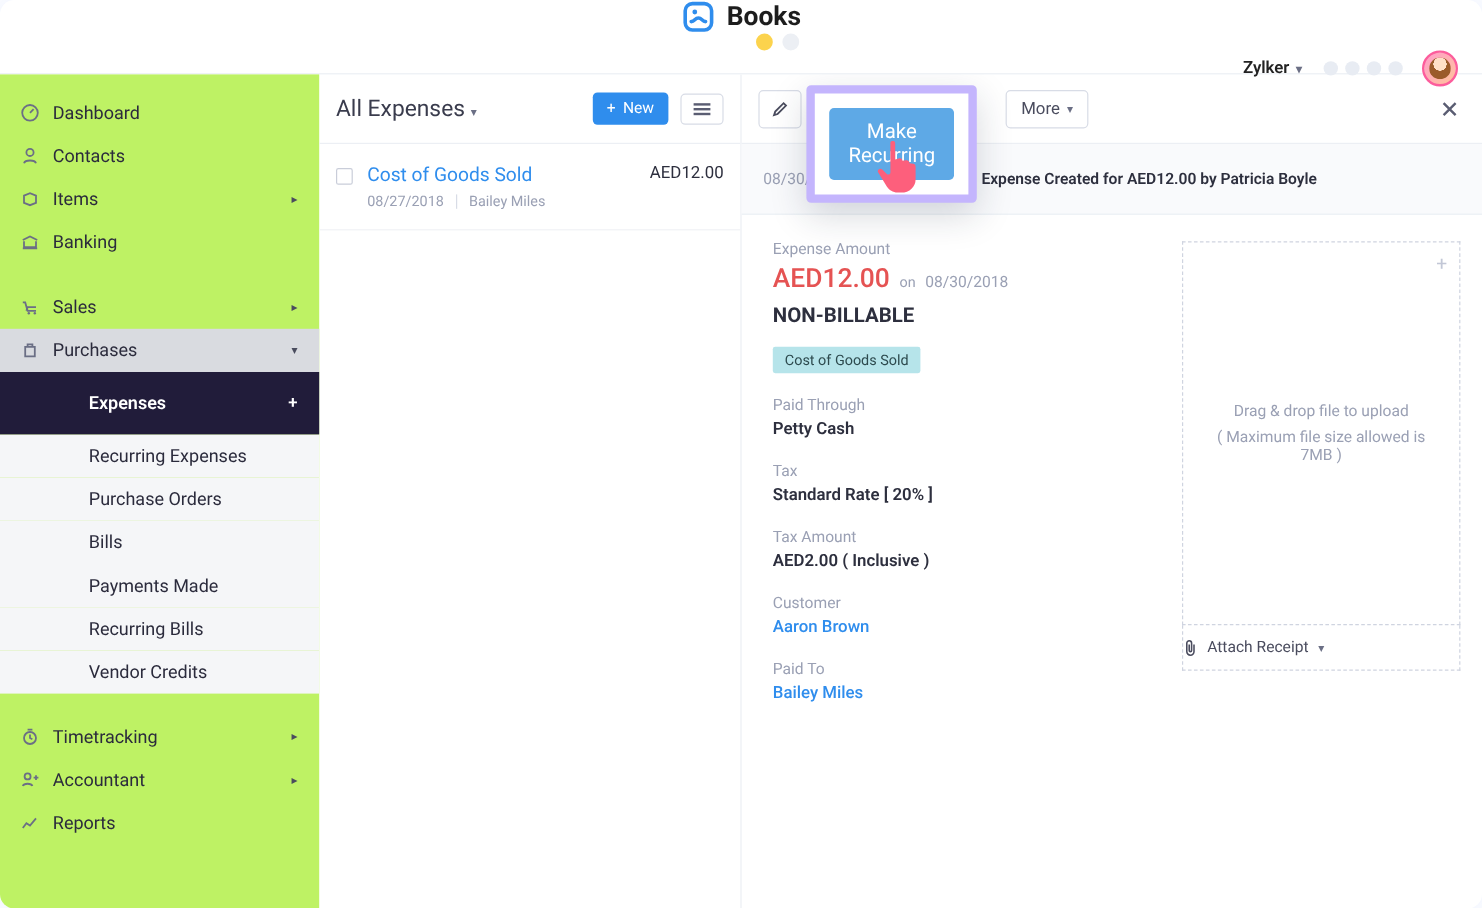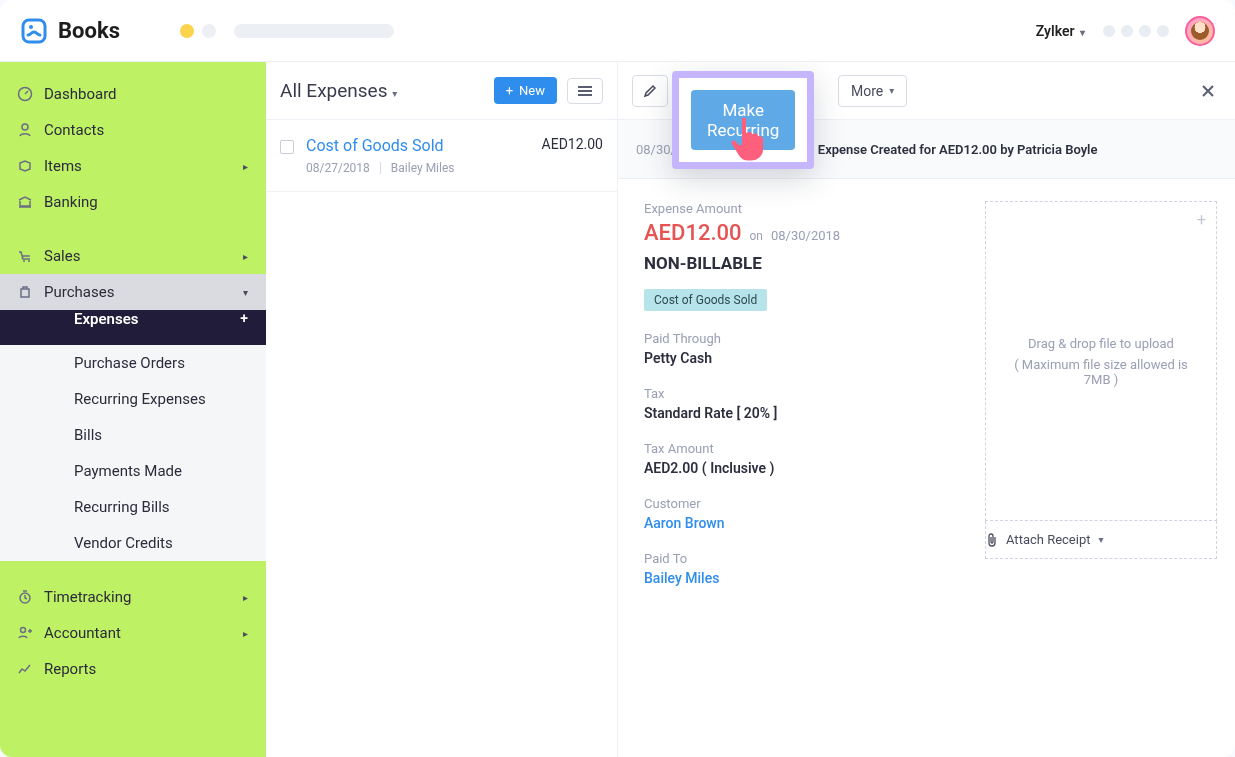--- a/index.html
+++ b/index.html
@@ -1,18 +1,18 @@
 <!DOCTYPE html>
 <html><head>
 <meta charset="utf-8">
 <style>
   *{box-sizing:border-box;font-family:-apple-system,BlinkMacSystemFont,"Segoe UI",Roboto,Helvetica,Arial,sans-serif;}
   html,body{margin:0;padding:0;background:#fff;}
   .app{width:1235px;height:757px;margin:0 auto;position:relative;background:#fff;border-radius:12px;box-shadow:0 0 30px rgba(70,120,255,.15);overflow:hidden;}
-  .topbar{height:62px;display:flex;align-items:center;padding:0 20px;border-bottom:1px solid #eceff4;}
+  .topbar{height:62px;display:flex;align-items:center;padding:0 20px;border-bottom:1px solid #eceff4;flex-direction:column;}
   .logo{display:flex;align-items:center;gap:10px;font-weight:700;font-size:22px;color:#1d1d1d;}
   .logo svg{flex:0 0 auto;}
   .winbtns{display:flex;gap:8px;margin-left:60px;}
   .winbtn{width:14px;height:14px;border-radius:50%;background:#eceff4;}
   .winbtn.active{background:#fcd34d;}
   .skel{width:160px;height:14px;border-radius:8px;background:#eceff4;margin-left:18px;}
   .top-right{margin-left:auto;display:flex;align-items:center;gap:10px;}
   .org{font-weight:600;font-size:14px;color:#222;}
   .org .caret{margin-left:2px;}
   .dots{display:flex;gap:6px;margin-left:8px;}
@@ -20,21 +20,21 @@
   .avatar{width:30px;height:30px;border-radius:50%;background:linear-gradient(135deg,#ff9ecb,#ffc39a);border:2px solid #fc5d9c;margin-left:6px;position:relative;overflow:hidden;}
   .avatar::after{content:"";position:absolute;inset:4px;border-radius:50%;background:radial-gradient(circle at 50% 30%,#ffe0c8 35%,transparent 36%),linear-gradient(#9b5b2b,#9b5b2b);}
   .body{display:flex;height:calc(100% - 62px);}
   .sidebar{width:266px;background:#bef264;display:flex;flex-direction:column;padding-top:14px;font-size:15px;color:#2b2b3c;}
   .nav-item{display:flex;align-items:center;height:36px;padding:0 20px 0 44px;position:relative;cursor:pointer;}
   .nav-item .ico{position:absolute;left:16px;width:18px;height:18px;display:flex;align-items:center;justify-content:center;color:#6b6f85;}
   .nav-item .chev{position:absolute;right:18px;color:#4a4c5e;font-size:10px;}
   .nav-item.header.open{background:#d9dbe0;}
   .nav-item.header.open .chev{transform:rotate(0);}
   .sub{background:#211c3a;color:#fff;}
-  .sub.active{display:flex;align-items:flex-start;height:35px;padding-left:74px;font-weight:600;position:relative;}
+  .sub.active{display:flex;align-items:center;height:52px;padding-left:74px;font-weight:600;position:relative;}
   .sub.active .plus{position:absolute;right:18px;font-size:14px;}
   .subitem{display:flex;align-items:center;height:36px;padding-left:74px;background:#f5f6f8;color:#2b2b3c;cursor:pointer;}
   .sep{height:18px;}
   .main{flex:1;display:flex;overflow:hidden;}
   .list{width:352px;border-right:1px solid #eceff4;}
   .list-header{height:58px;border-bottom:1px solid #eceff4;display:flex;align-items:center;padding:0 14px;gap:10px;}
   .list-title{font-size:19px;color:#3a3c4d;}
   .caret{font-size:10px;color:#6b6f85;}
   .btn{display:inline-flex;align-items:center;gap:6px;border-radius:4px;font-size:13px;padding:6px 12px;cursor:pointer;}
   .btn.primary{background:#2f8ded;color:#fff;border:none;margin-left:auto;}
@@ -165,24 +165,24 @@
             </svg>
           </span>
         <span>Purchases</span>
         <span class="chev">▾</span>
       </div>
       <div class="sub active">
         <span>Expenses</span>
         <span class="plus">+</span>
       </div>
       <div class="subitem">
+          <span>Recurring Expenses</span>
+        </div>
+      <div class="subitem">
           <span>Purchase Orders</span>
-        </div>
-      <div class="subitem">
-          <span>Recurring Expenses</span>
         </div>
       <div class="subitem">
           <span>Bills</span>
         </div>
       <div class="subitem">
           <span>Payments Made</span>
         </div>
       <div class="subitem">
           <span>Recurring Bills</span>
         </div>

